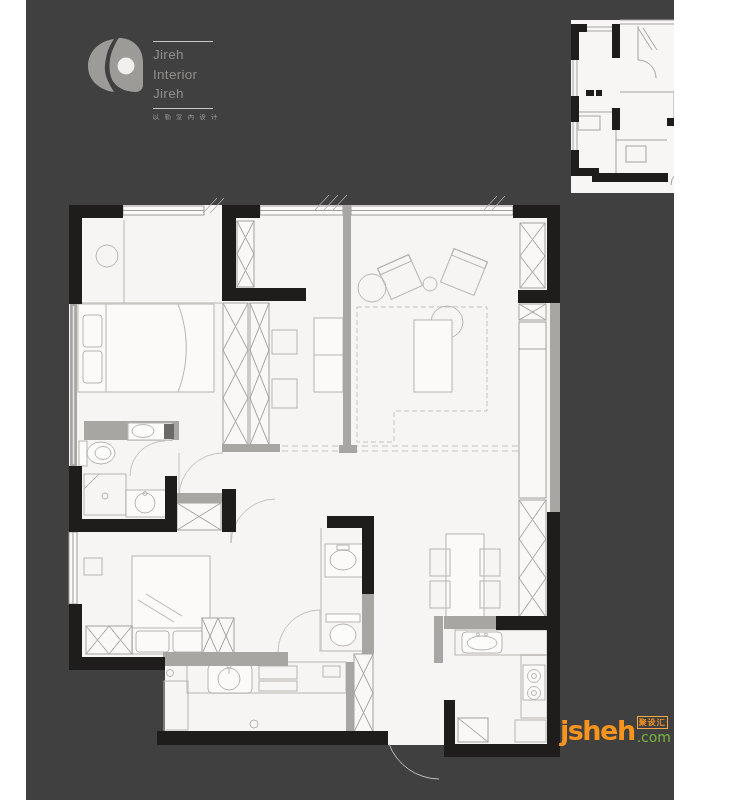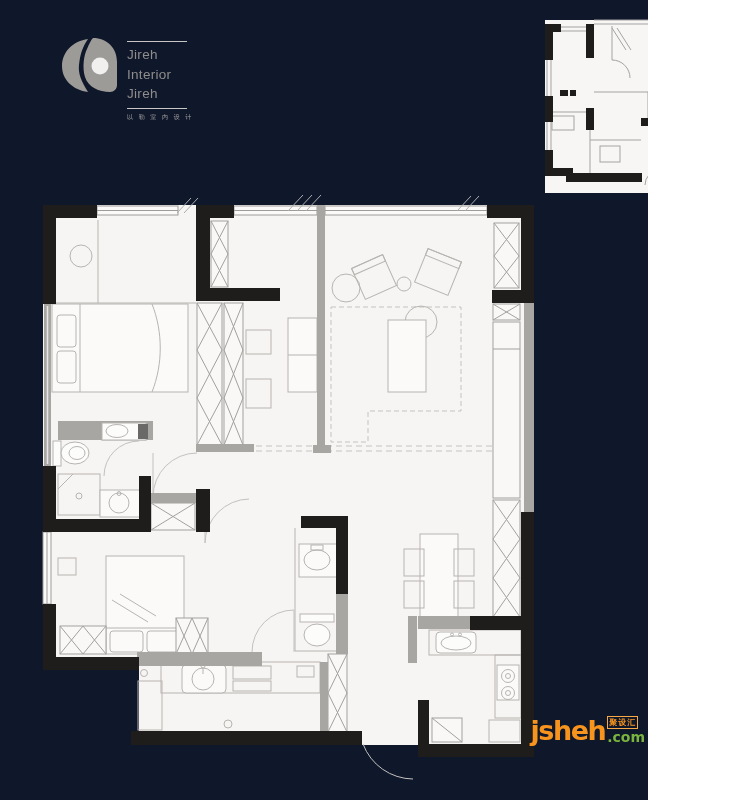--- a/index.html
+++ b/index.html
@@ -1,21 +1,22 @@
 <!DOCTYPE html>
 <html><head>
 <meta charset="utf-8">
 <style>
   html,body{margin:0;padding:0;}
   #screenshot{
     position:relative;
     width:648px;height:800px;
-    background:#0f172a;
+    background:#404040;
     overflow:hidden;
     font-family:"Liberation Sans", sans-serif;
+    margin-left:26px;
   }
   #plan-svg{position:absolute;left:0;top:0;}
   .logo-text{
     position:absolute;left:127px;top:41px;width:70px;
     color:#908e8c;
   }
   .logo-rule{width:60px;height:1px;background:#c9c7c5;}
   .logo-line{font-size:13.5px;line-height:1.3;letter-spacing:.3px;padding:1px 0;}
   .logo-lines{padding:3px 0 4px 0;}
   .logo-tagline{font-size:6px;letter-spacing:2px;color:#a7a5a3;margin-top:4px;white-space:nowrap;}
@@ -28,21 +29,21 @@
     font-size:27px;font-weight:800;letter-spacing:-1.5px;
     color:#f7941e;line-height:.95;
   }
   .wm-stack{display:flex;flex-direction:column;align-items:flex-start;margin-left:2px;justify-content:flex-end;}
   .wm-badge{
     font-size:8px;font-weight:bold;color:#f7941e;
     border:1px solid #f8a947;padding:0 1px;letter-spacing:1px;margin-bottom:1px;
   }
   .wm-tld{
     font-family:"DejaVu Sans", sans-serif;
-    font-size:14px;font-weight:700;color:#7ab43f;line-height:1;
+    font-size:14px;font-weight:400;color:#7ab43f;line-height:1;
   }
 </style>
 </head>
 <body>
 
 <div id="screenshot">
 
 <svg id="plan-svg" width="737" height="800" viewBox="0 0 737 800">
 
   <g>

